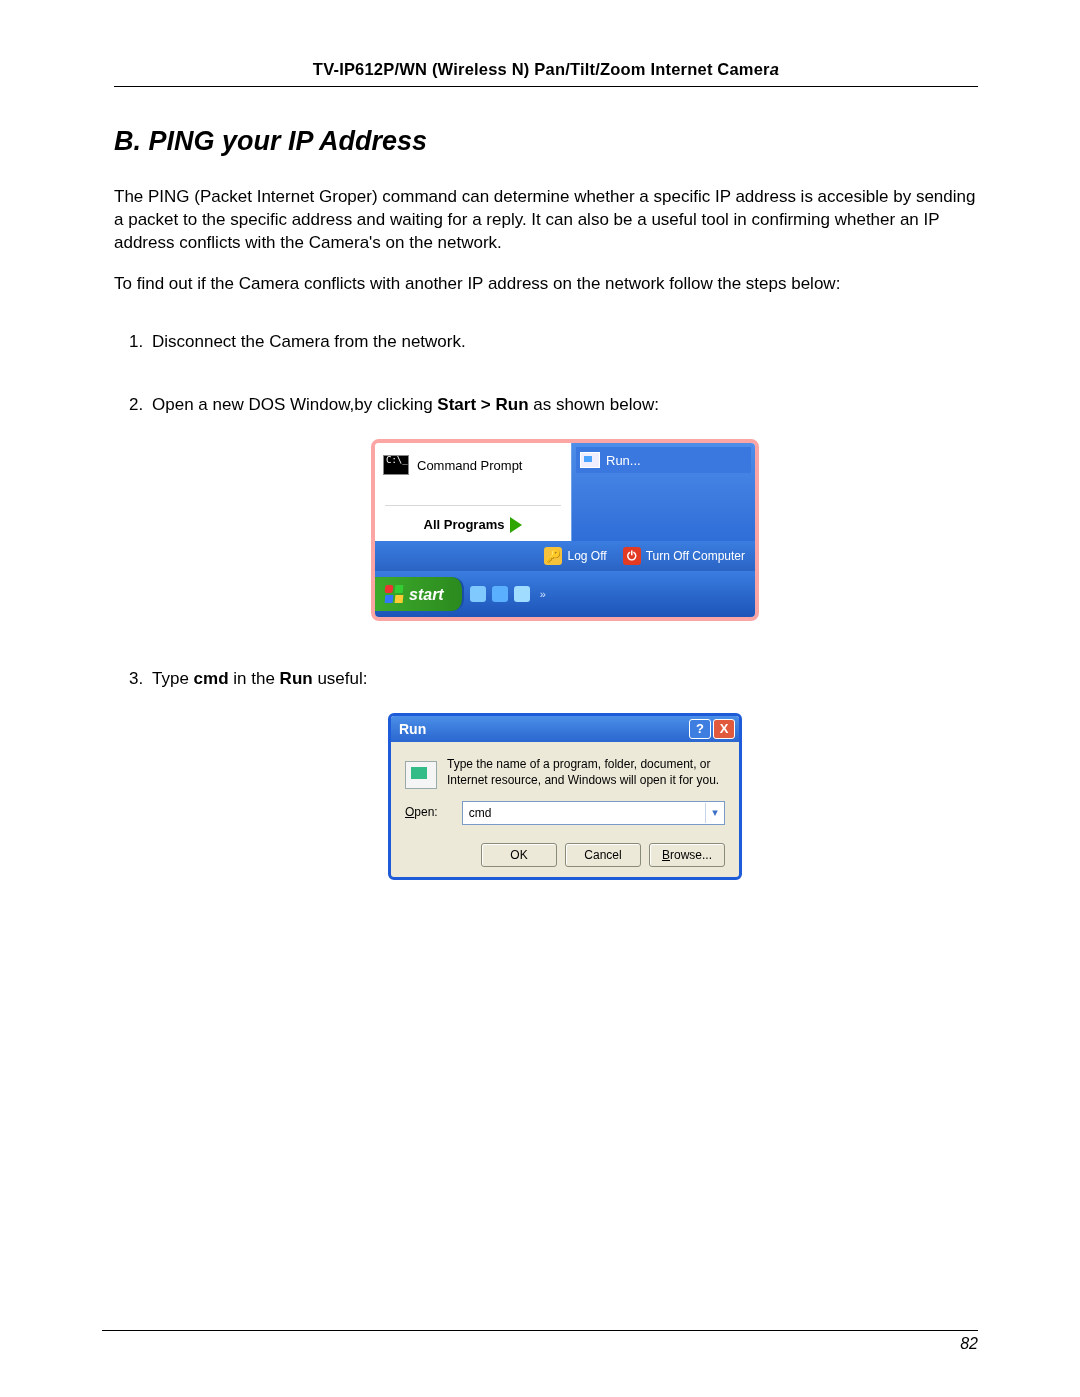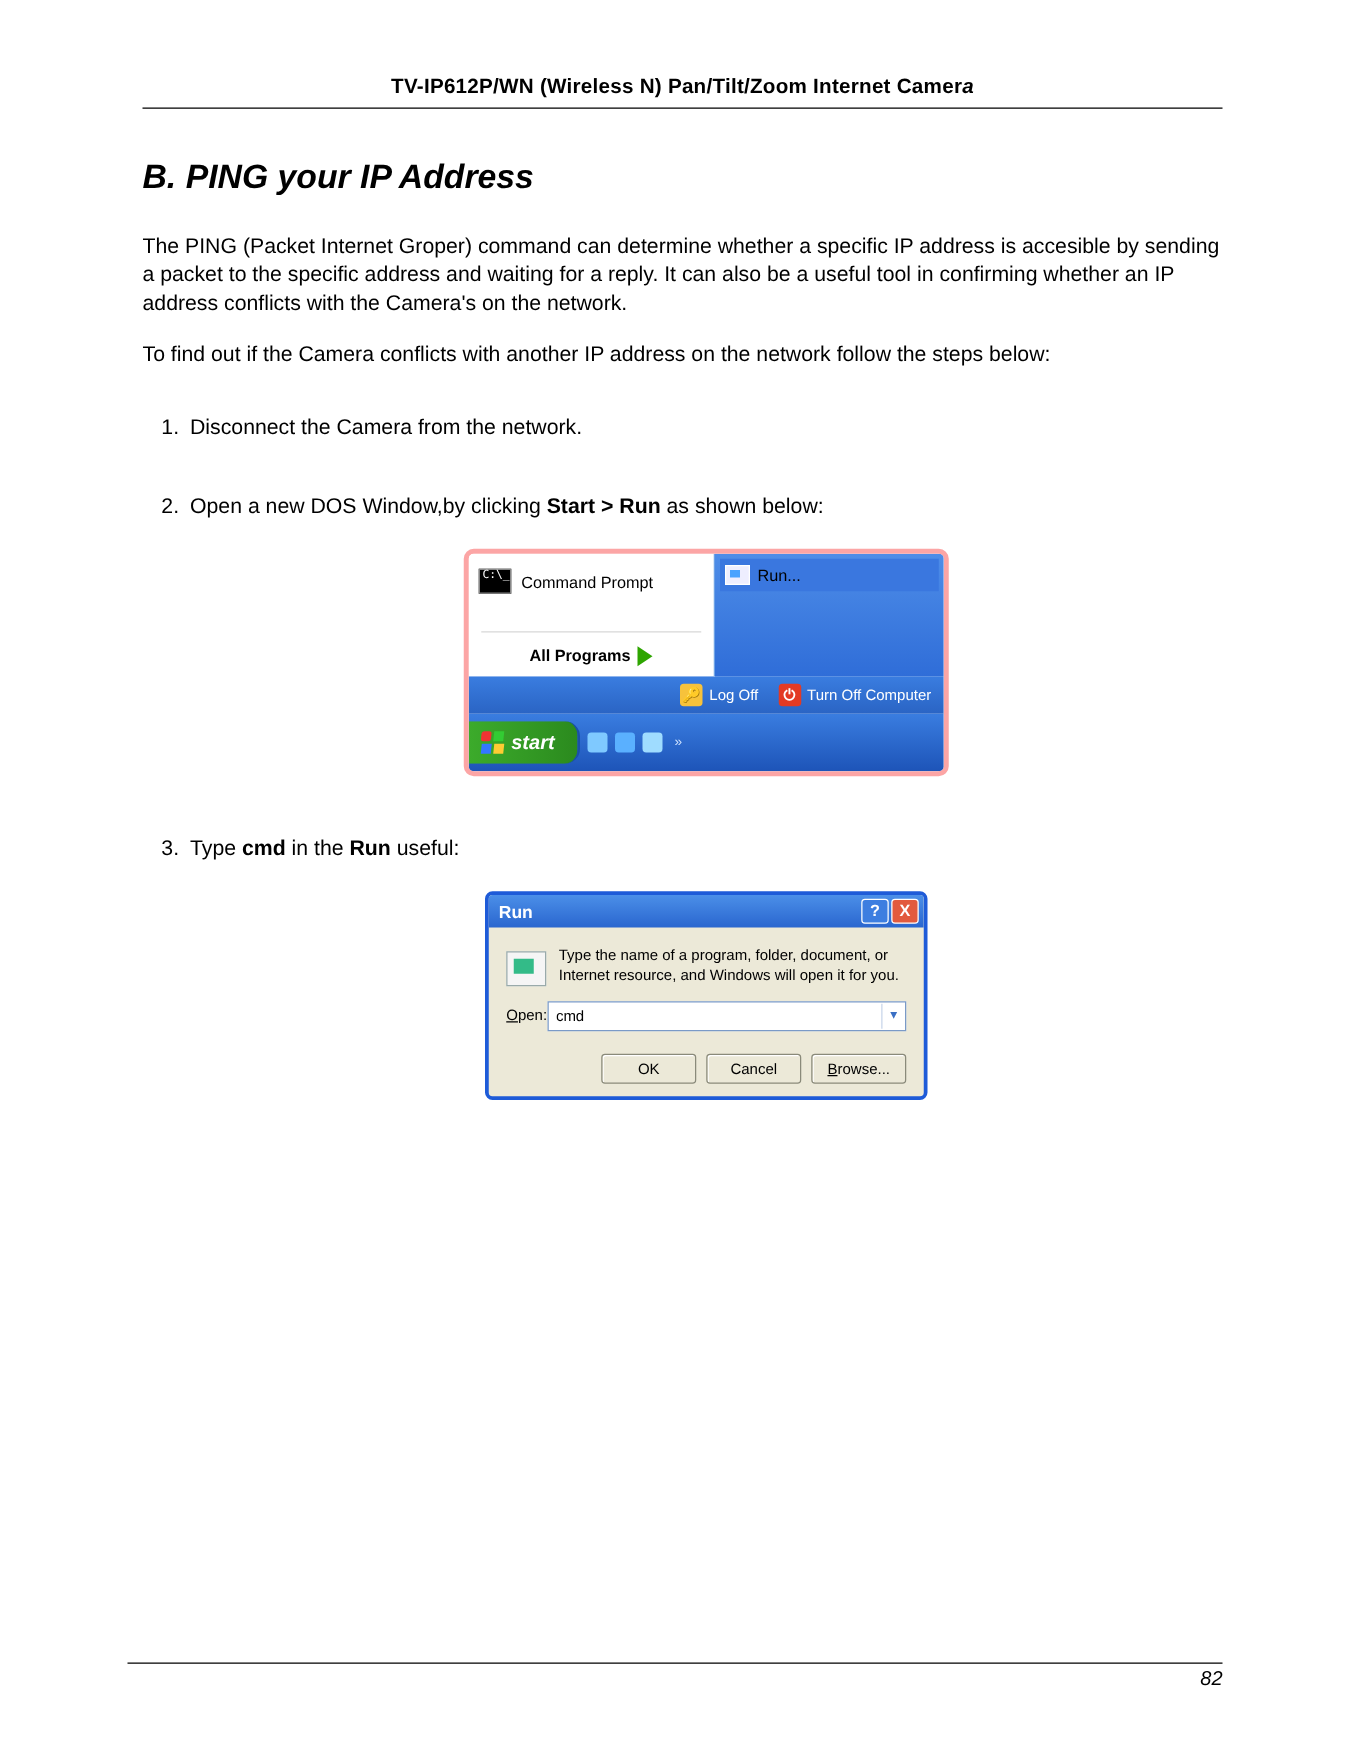--- a/index.html
+++ b/index.html
@@ -14,21 +14,21 @@
   
   .startmenu {display:inline-block;width:380px;border:4px solid #fca5a5;border-radius:8px;overflow:hidden;text-align:left;font-size:13px;}
   .sm-top {display:flex;height:98px;}
   .sm-left {flex:1;background:#fff;border-right:1px solid #6fa3e6;padding:6px 6px 0 6px;display:flex;flex-direction:column;}
   .sm-item {display:flex;align-items:center;gap:8px;padding:6px 2px;}
   .cmdIco {width:22px;height:18px;background:#000;border:1px solid #888;display:inline-flex;align-items:flex-start;justify-content:flex-start;color:#fff;font:9px/9px monospace;padding-left:2px;}
   .sm-sep {border-top:1px solid #d8d8d8;margin:2px 4px;}
   .sm-all {display:flex;align-items:center;justify-content:center;gap:6px;font-weight:bold;font-size:13px;padding:8px 0;}
   .allArrow {width:0;height:0;border-left:12px solid #2ea500;border-top:8px solid transparent;border-bottom:8px solid transparent;}
   .sm-right {width:175px;background:linear-gradient(#4e8de8,#2f6dd8);padding:4px;}
-  .sm-run {background:#3a77df;display:flex;align-items:center;gap:6px;padding:2px 4px;color:#000000;height:22px;}
+  .sm-run {background:#3a77df;display:flex;align-items:center;gap:6px;padding:2px 4px;color:#ffffff;height:22px;}
   .runIco {width:18px;height:14px;background:#eef;border:1px solid #fff;display:inline-block;position:relative;}
   .runIco::before{content:"";position:absolute;left:3px;top:3px;width:8px;height:6px;background:#4aa3ff;}
   .sm-logoff {height:30px;background:linear-gradient(#3a7de0,#2a64c4);display:flex;align-items:center;justify-content:flex-end;gap:16px;color:#fff;font-size:12px;padding:0 10px;}
   .icoRound {width:18px;height:18px;border-radius:3px;display:inline-flex;align-items:center;justify-content:center;font-weight:bold;font-size:12px;}
   .keyY {background:#f7c23b;color:#9a6400;}
   .keyR {background:#e33a24;color:#fff;}
   .sm-taskbar {height:46px;background:linear-gradient(#3a7de0,#1d54b8);display:flex;align-items:center;}
   .startBtn {height:34px;background:linear-gradient(90deg,#3cab2b,#2b8a1e);display:flex;align-items:center;gap:6px;color:#fff;font-weight:bold;font-style:italic;font-size:16px;padding:0 18px 0 10px;border-right:2px solid #1a4fa8;border-radius:0 12px 12px 0;}
   .winFlag {width:18px;height:18px;display:inline-block;position:relative;}
   .winFlag span{position:absolute;width:8px;height:8px;}
@@ -45,21 +45,21 @@
   .rd-title {height:26px;background:linear-gradient(#4b8fe8,#2a66cf);display:flex;align-items:center;justify-content:space-between;padding:0 4px 0 8px;}
   .rd-title .t {color:#fff;font-weight:bold;font-size:14px;}
   .rd-btns {display:flex;gap:2px;}
   .tb {width:20px;height:18px;display:flex;align-items:center;justify-content:center;font-weight:bold;font-size:13px;color:#fff;border:1px solid #fff;border-radius:3px;}
   .tbHelp{background:#3d7ee0;} .tbClose{background:#e25a3e;}
   .rd-body {padding:14px 14px 10px 14px;}
   .rd-row1 {display:flex;gap:10px;align-items:flex-end;margin-bottom:12px;}
   .rdIcon {width:30px;height:26px;background:#f5f5f5;border:1px solid #9aa;display:inline-block;position:relative;flex:none;}
   .rdIcon::before{content:"";position:absolute;left:5px;top:5px;width:16px;height:12px;background:#3b8;}
   .rd-msg {font-size:12px;line-height:1.35;}
-  .rd-row2 {display:flex;align-items:center;gap:0;margin-bottom:18px;} 
+  .rd-row2 {display:flex;align-items:center;gap:24px;margin-bottom:18px;} 
   .rd-open {flex:1;display:flex;align-items:center;border:1px solid #7a9ac7;background:#fff;height:22px;}
   .rd-open input {flex:1;border:none;outline:none;font:12px Tahoma,Arial;padding:0 6px;background:transparent;}
   .rd-dd {width:18px;height:20px;border-left:1px solid #c7d5ea;display:flex;align-items:center;justify-content:center;color:#3a6fc4;font-size:11px;}
   .rd-row3 {display:flex;justify-content:flex-end;gap:8px;}
   .rd-row3 button {width:76px;height:24px;background:#ece9d8;border:1px solid #8a8a7a;border-radius:3px;font:12px Tahoma,Arial;box-shadow:inset 1px 1px 0 #fff;}
   
   .ftr {position:absolute;left:102px;right:102px;bottom:54px;}
   .ftr .hr2 {border:none;border-top:1px solid #000;margin:0 0 2px 0;}
   .pn {text-align:right;font-size:16px;font-style:italic;}
 </style>

